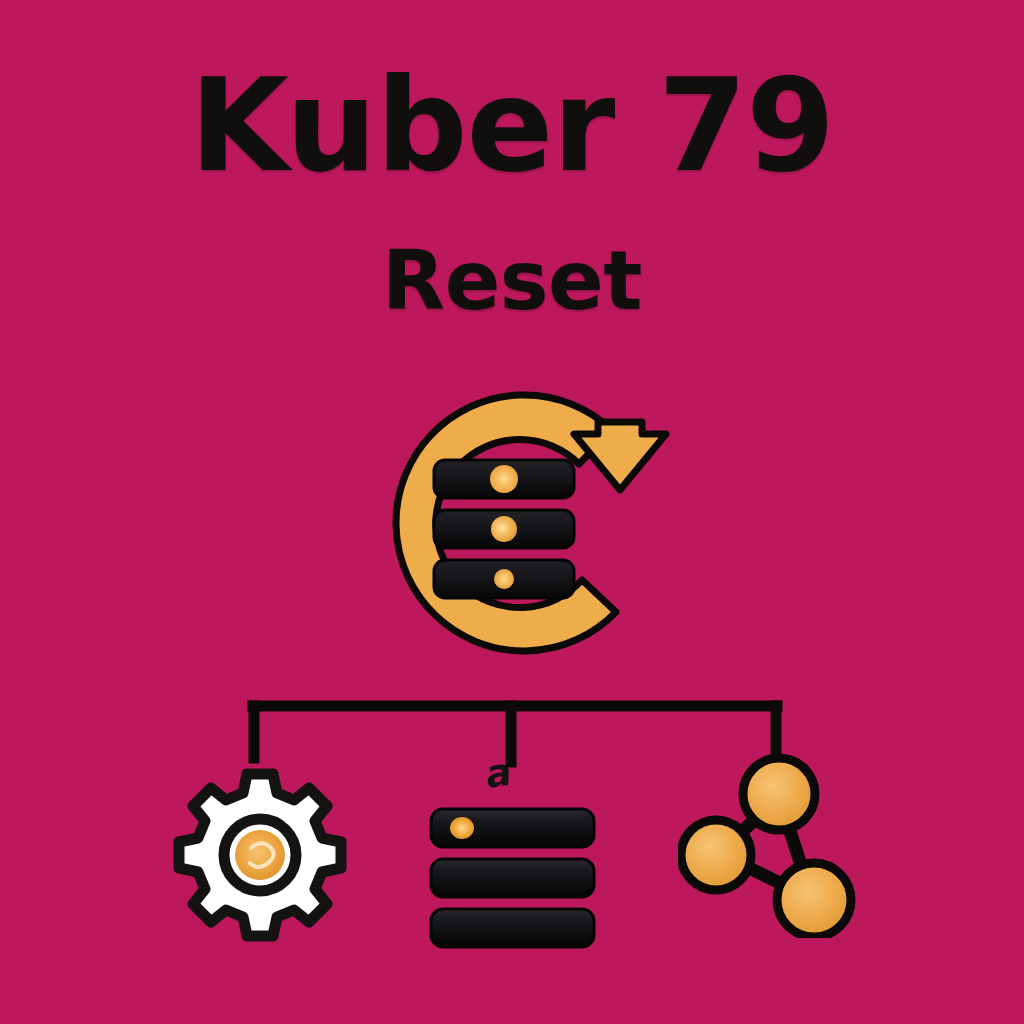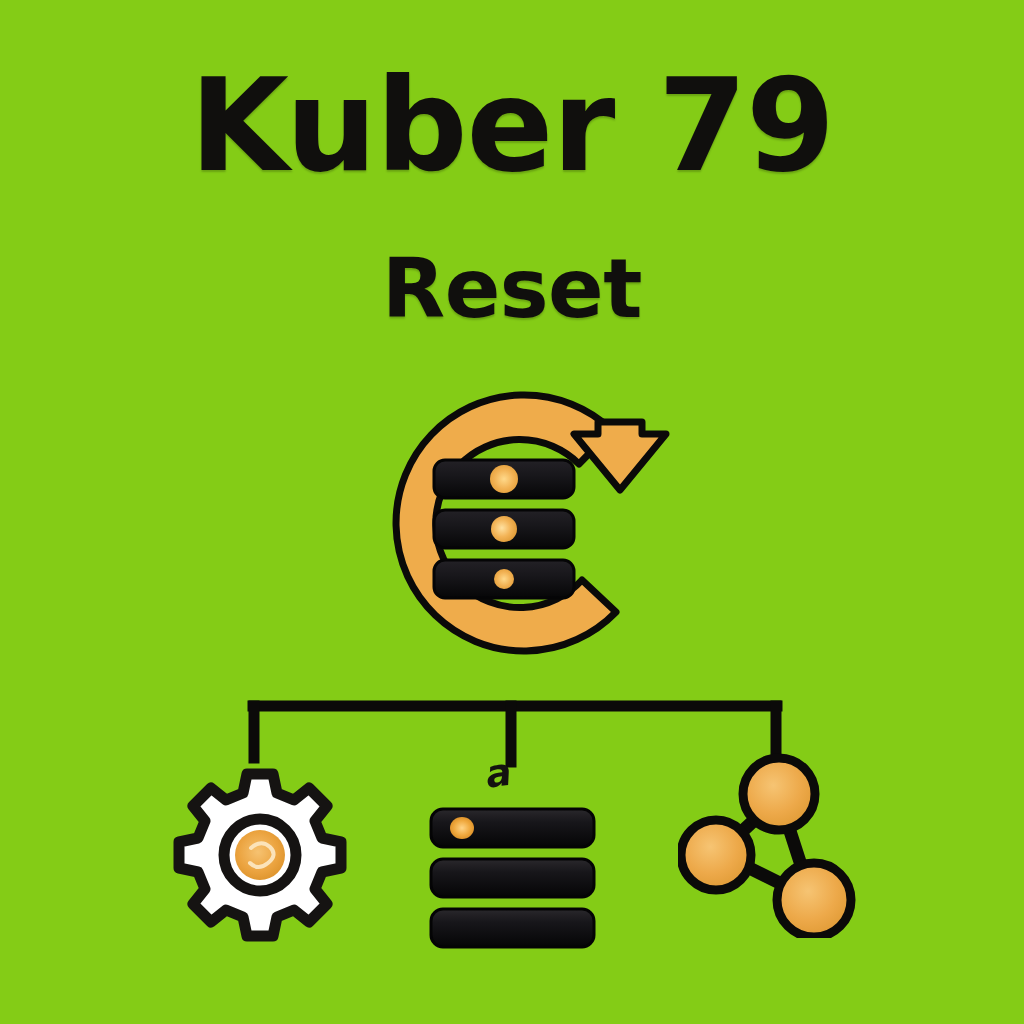--- a/index.html
+++ b/index.html
@@ -11,21 +11,21 @@
     width: 1024px;
     height: 1024px;
     background: #FDFCF4;
     font-family: "DejaVu Sans", sans-serif;
     overflow: hidden;
   }
   #poster {
     position: relative;
     width: 1024px;
     height: 1024px;
-    background: #84cc16;
+    background: #be185d;
     overflow: hidden;
   }
 
   
   .title-block {
     position: absolute;
     left: 0;
     top: 62px;
     width: 1024px;
     text-align: center;
@@ -47,21 +47,21 @@
     width: 1024px;
     text-align: center;
   }
   .subtitle {
     font-family: "DejaVu Sans", sans-serif;
     font-size: 82px;
     font-weight: 700;
     line-height: 1.0;
     letter-spacing: -0.5px;
     color: #100F0D;
-    margin: 16px;
+    margin: 8px;
     text-shadow: 0 2px 2px rgba(0,0,0,0.20);
   }
 
   
   .hero-icon {
     position: absolute;
     left: 336px;
     top: 368px;
     width: 360px;
     height: 330px;

